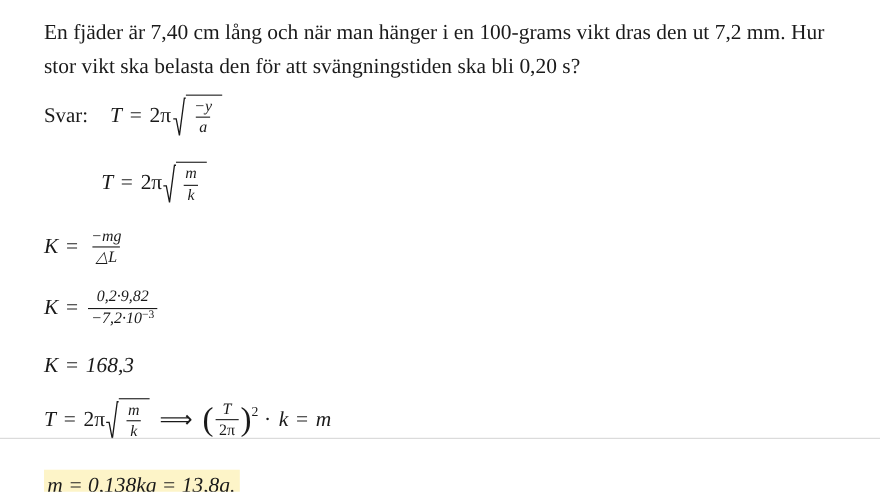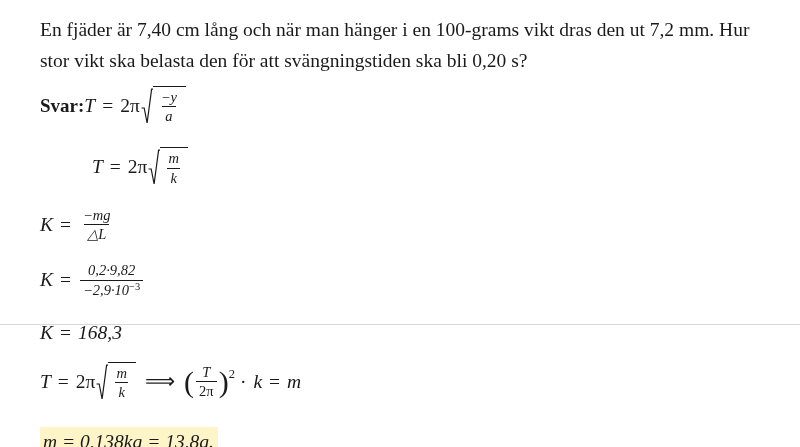--- a/index.html
+++ b/index.html
@@ -10,21 +10,21 @@
   body {
     width: 800px;
     height: 447px;
     font-family: "Liberation Serif", serif;
     color: #1a1a1a;
     overflow: hidden;
   }
   .page {
     position: relative;
     width: 800px;
-    height: 325px;
+    height: 399px;
     padding: 16px;
     box-sizing: border-box;
   }
   .question {
     position: absolute;
     left: 40px;
     top: 14px;
     width: 726px;
     font-size: 19.5px;
     line-height: 31px;
@@ -35,23 +35,23 @@
     left: 40px;
     top: 86px;
     width: 700px;
   }
   .line {
     display: flex;
     align-items: center;
     font-family: "Liberation Serif", serif;
   }
   .answer-label {
-    font-weight: bold;
+    font-weight: normal;
     font-size: 19px;
-    margin-right: 0;
+    margin-right: 20px;
     font-family: "Liberation Serif", serif;
   }
   .math {
     font-family: "Liberation Serif", serif;
     font-style: italic;
     font-size: 19.5px;
     display: inline-flex;
     align-items: center;
     white-space: nowrap;
   }
@@ -199,21 +199,21 @@
       </span>
     </div>
 
     <div class="line row" style="margin-top:20px;">
       <span class="math">
         <span>K</span>
         <span class="eq">=</span>
         <span class="frac sm">
           <span class="num">0,2·9,82</span>
           <span class="den">
-            <span>−2,9·10</span><span class="sup-up" style="font-size:10.5px; top:-5px;">−3</span>
+            <span>−7,2·10</span><span class="sup-up" style="font-size:10.5px; top:-5px;">−3</span>
           </span>
         </span>
       </span>
     </div>
 
     <div class="line row" style="margin-top:24px;">
       <span class="math">
         <span>K</span>
         <span class="eq">=</span>
         <span>168,3</span>

